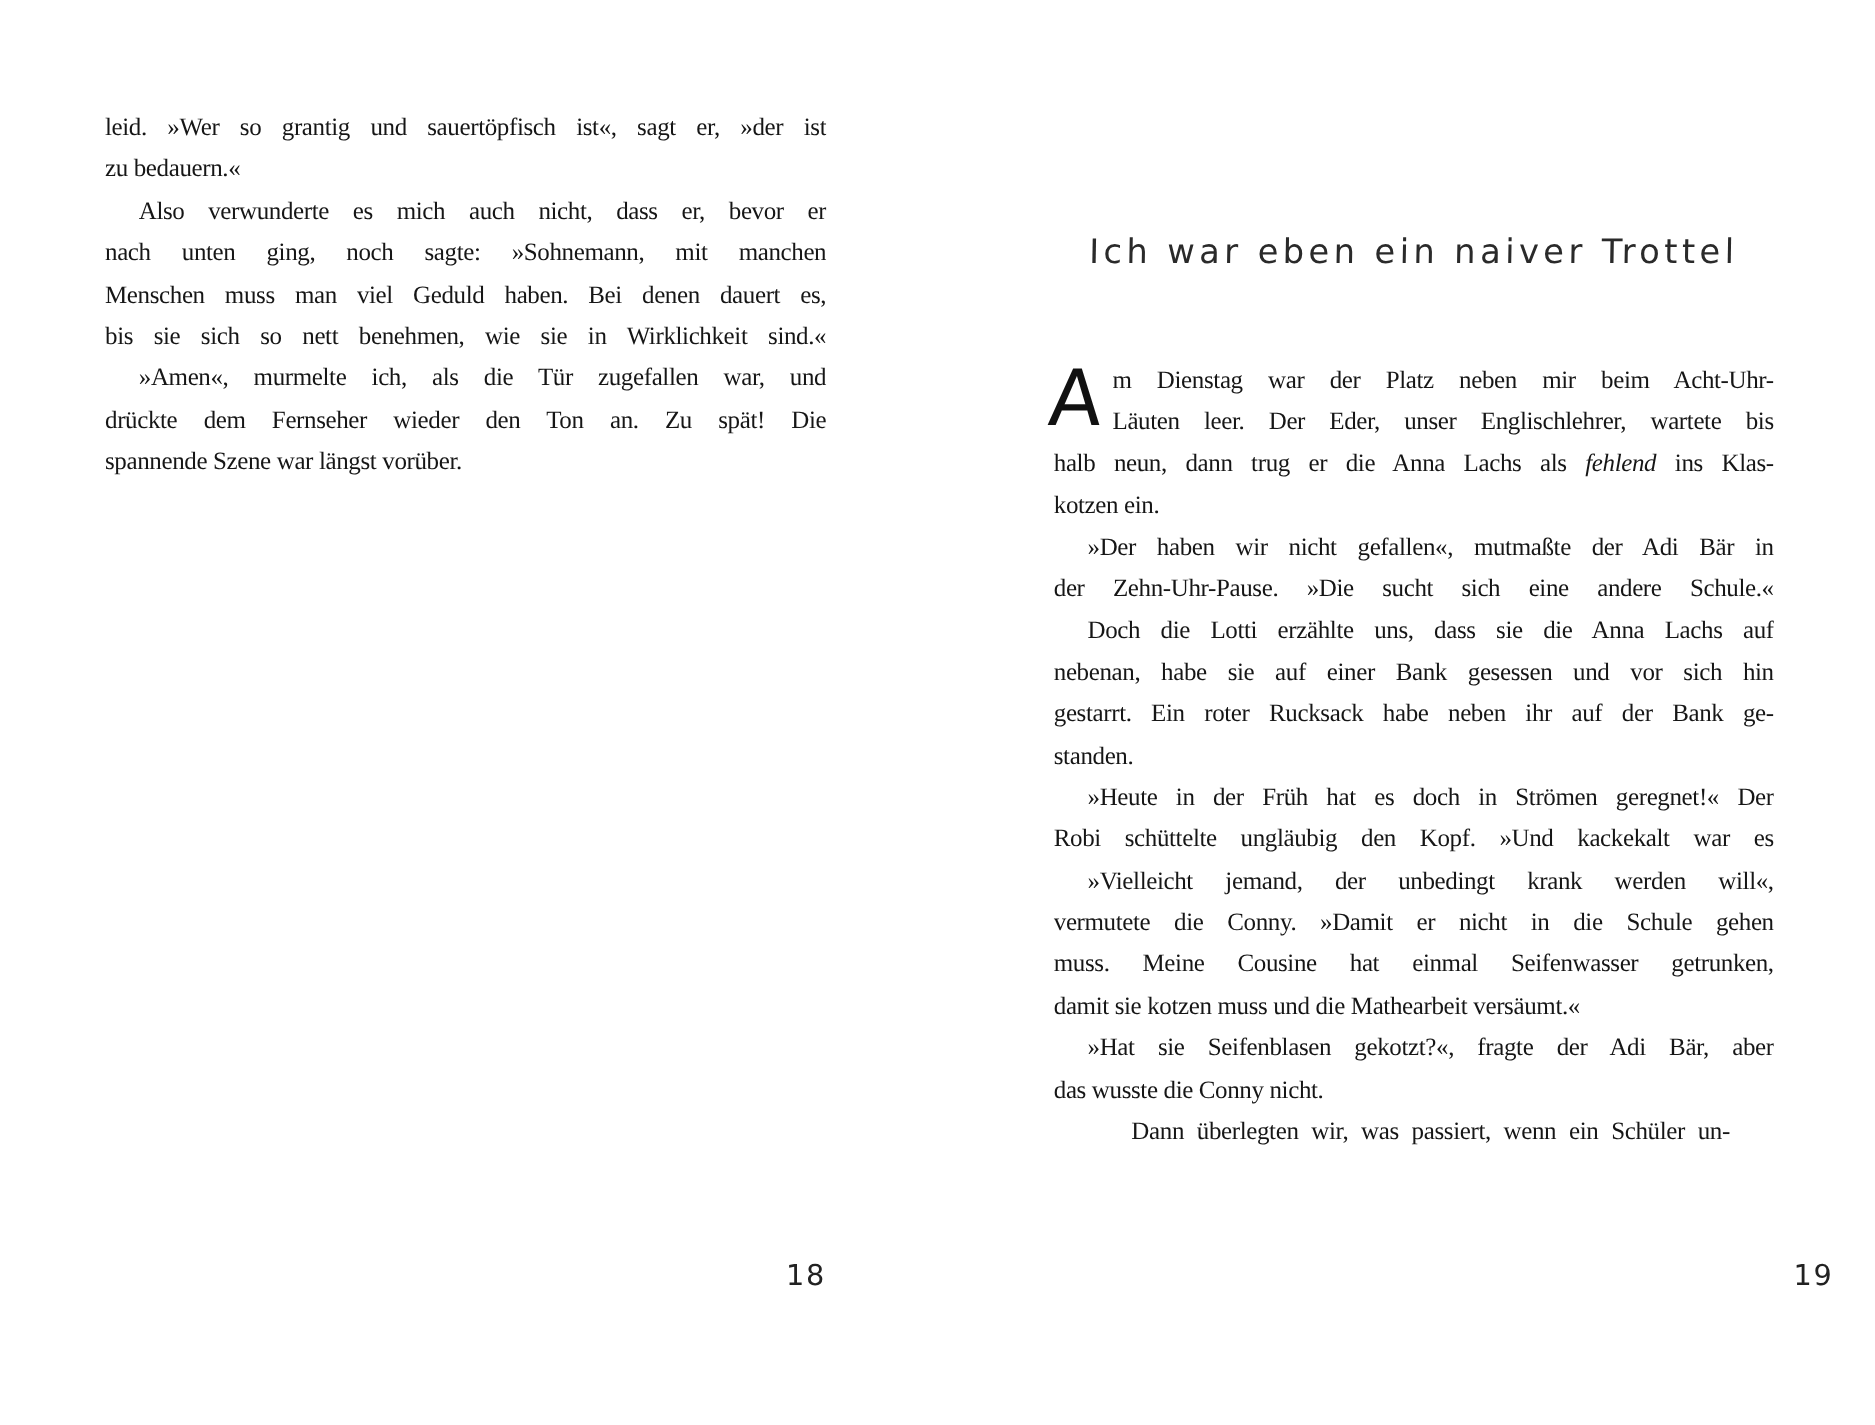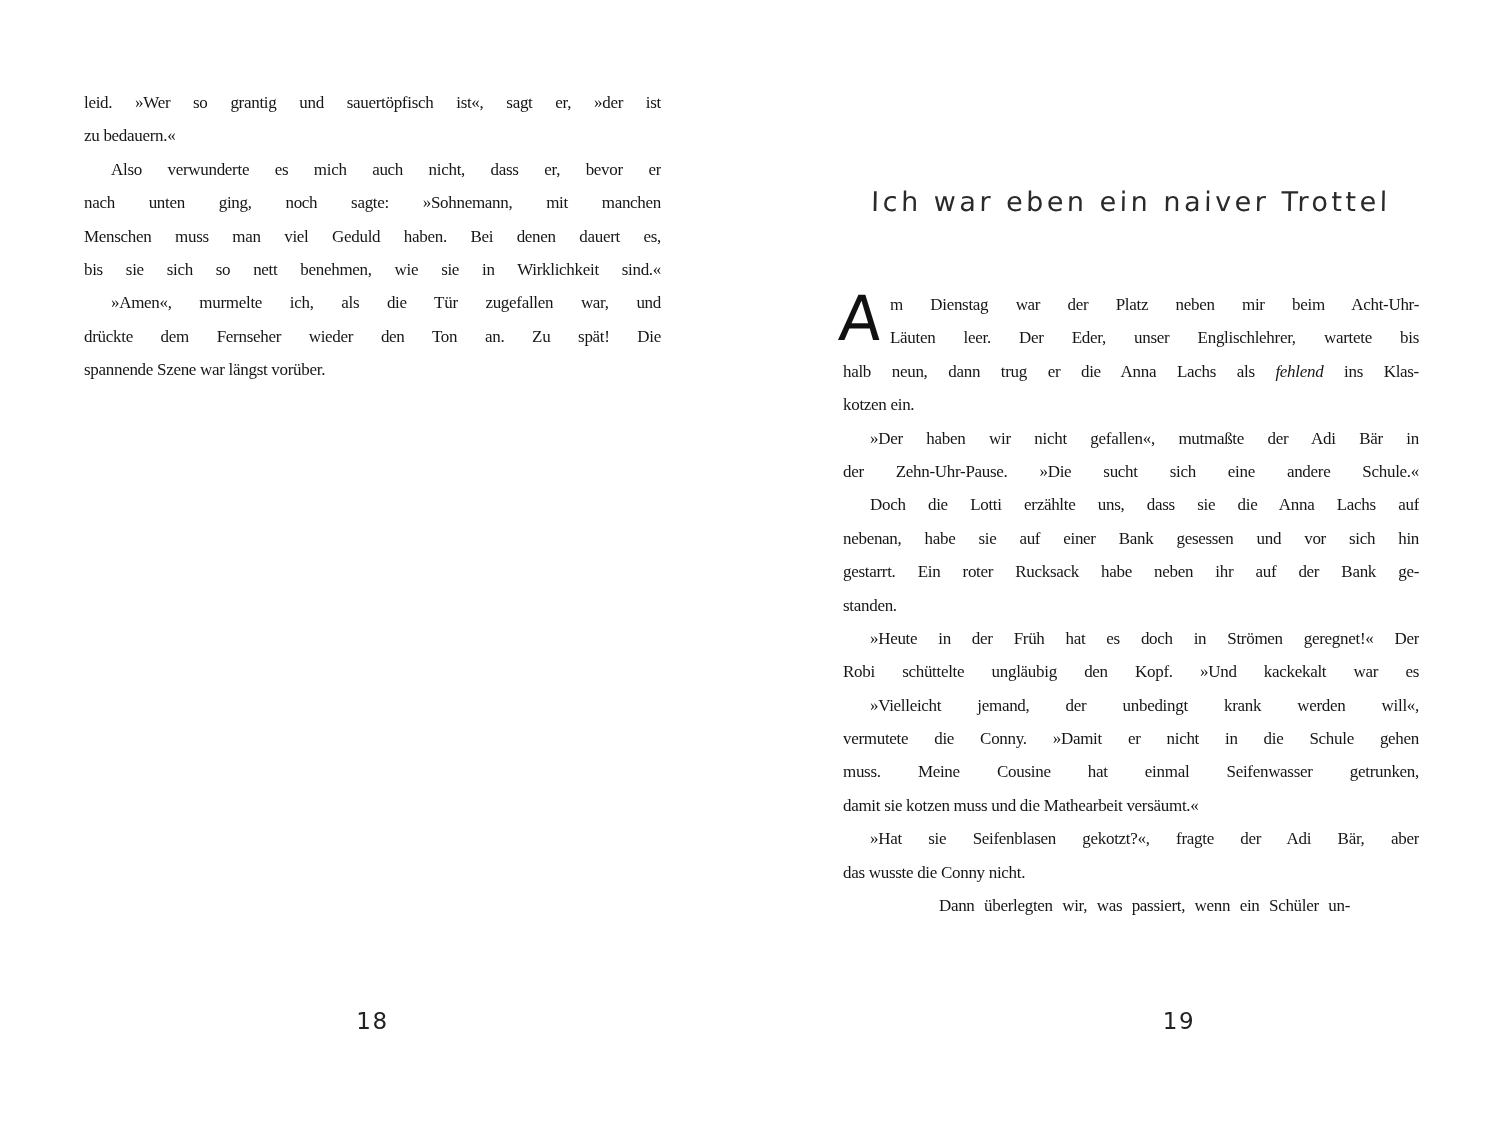--- a/index.html
+++ b/index.html
@@ -15,21 +15,21 @@
     font-family: "Liberation Serif", "DejaVu Serif", serif;
     color: #161616;
     overflow: hidden;
   }
   .block { position: absolute; }
 
   
   .line {
     height: 33.4px;
     line-height: 33.4px;
-    font-size: 17px;
+    font-size: 20px;
     letter-spacing: -0.3px;
     white-space: nowrap;
     overflow: hidden;
     text-align: left;
   }
   .line.j {
     text-align: justify;
     text-align-last: justify;
   }
   .line.ind { padding-left: 27px; text-align: center; }
@@ -62,21 +62,21 @@
     color: #111111;
     transform: skewX(-4deg);
   }
 
   
   .pagenum {
     font-family: "DejaVu Sans", sans-serif;
     font-size: 23px;
     letter-spacing: 1.5px;
     color: #222222;
-    text-align: center;
+    text-align: right;
   }
   #pagenum-left  { left: 84px;  top: 1008px; width: 577px; }
   #pagenum-right { left: 891px; top: 1008px; width: 576px; }
 </style>
 </head>
 <body>
 
 <div id="book-spread">
 
   <div id="left-text" class="block">

